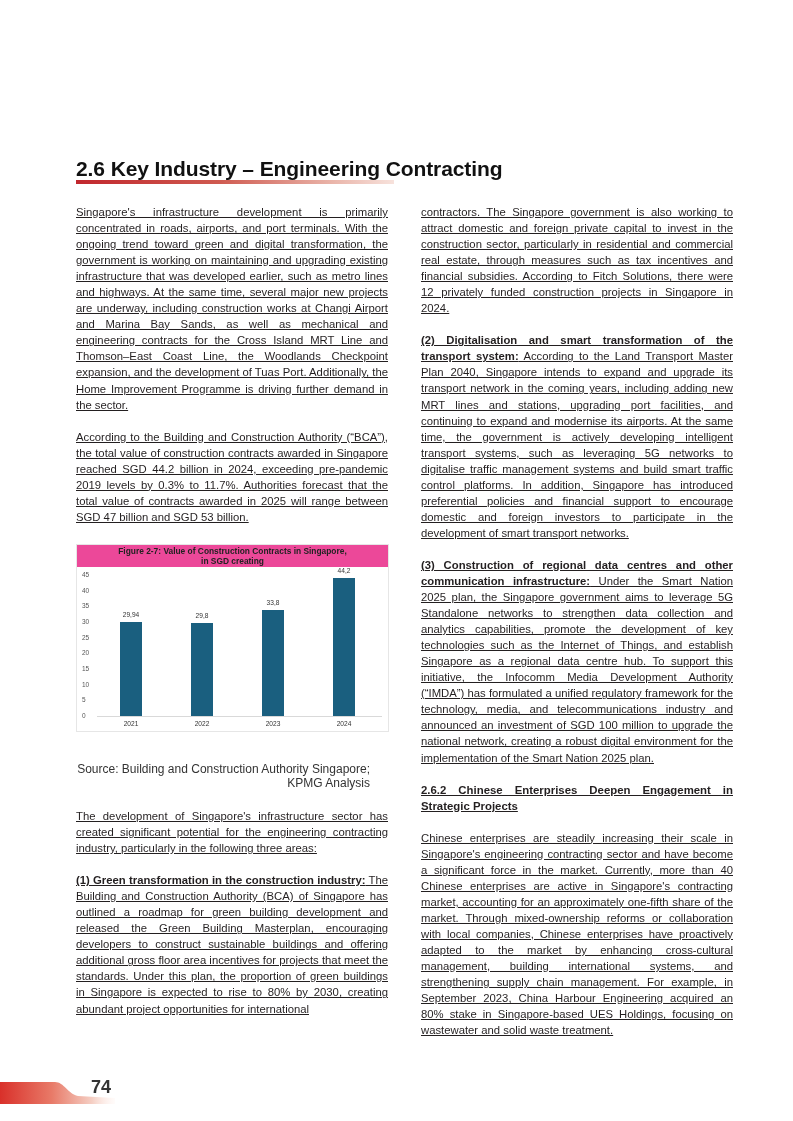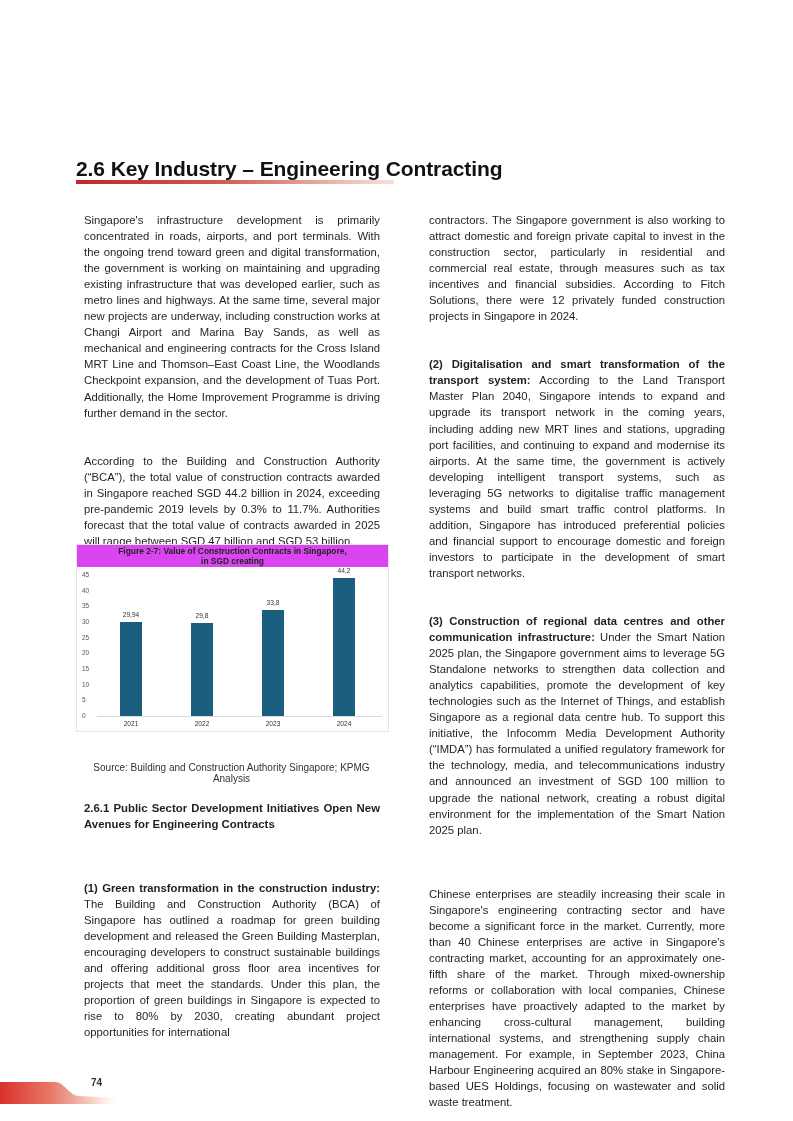--- a/index.html
+++ b/index.html
@@ -12,52 +12,52 @@
     font-size: 21px; font-weight: bold; color: #111; letter-spacing: -0.1px;
   }
   .title-rule {
     position: absolute; left: 76px; top: 180px; width: 318px; height: 4px;
     background: linear-gradient(to right, #c1272d 0%, #cf5a50 45%, #e9b3a8 80%, #f7e2dc 100%);
   }
   .col {
     position: absolute; width: 312px; font-size: 11.3px; line-height: 16.05px;
     text-align: justify; color: #231f20;
   }
-  .col p { margin: 8px; }
+  .col p { margin: 0; text-decoration: underline; }
   .col .gap { height: 16px; }
   .col-left { left: 76px; top: 204px; }
   .col-right { left: 421px; top: 204px; }
   b { font-weight: bold; }
   .h3 { font-weight: bold; font-size: 11.4px; line-height: 16px; }
 
   .figure {
     position: absolute; left: 76px; top: 544px; width: 313px; height: 188px;
     border: 1px solid #e6e6e6; background: #fff;
   }
   .fig-title {
-    background: #d946ef; text-align: center; font-size: 8.4px; font-weight: bold;
+    background: #ec4899; text-align: center; font-size: 8.4px; font-weight: bold;
     line-height: 9.5px; padding: 2px 0 1px; color: #222;
   }
   .chart { position: absolute; left: 0; top: 24px; width: 313px; height: 164px; }
   .y-tick { position: absolute; left: 5px; font-size: 6.5px; color: #555; width: 10px; }
   .baseline { position: absolute; left: 20px; right: 8px; height: 1px; background: #d9d9d9; }
   .bar { position: absolute; width: 22px; background: #1a5f7f; }
   .bar-label { position: absolute; font-size: 6.6px; color: #333; width: 40px; text-align: center; }
   .x-tick { position: absolute; font-size: 6.6px; color: #333; width: 40px; text-align: center; }
 
   .source {
-    position: absolute; left: 76px; top: 762px; width: 311px; text-align: center;
-    font-size: 10px; color: #333;
+    position: absolute; left: 59px; top: 762px; width: 311px; text-align: right;
+    font-size: 12px; color: #333;
   }
 
   .footer-swoosh {
     position: absolute; left: 0; top: 1078px; width: 115px; height: 26px;
   }
   .page-num {
-    position: absolute; left: 91px; top: 1077px; font-size: 10px; font-weight: bold; color: #333;
+    position: absolute; left: 91px; top: 1077px; font-size: 18px; font-weight: bold; color: #333;
   }
 </style>
 </head>
 <body>
 
 <div class="title">2.6 Key Industry – Engineering Contracting</div>
 <div class="title-rule"></div>
 
 <div class="col col-left">
   <p>Singapore's infrastructure development is primarily concentrated in roads, airports, and port terminals. With the ongoing trend toward green and digital transformation, the government is working on maintaining and upgrading existing infrastructure that was developed earlier, such as metro lines and highways. At the same time, several major new projects are underway, including construction works at Changi Airport and Marina Bay Sands, as well as mechanical and engineering contracts for the Cross Island MRT Line and Thomson–East Coast Line, the Woodlands Checkpoint expansion, and the development of Tuas Port. Additionally, the Home Improvement Programme is driving further demand in the sector.</p>
@@ -93,33 +93,34 @@
       <div class="x-tick" style="left: 176px; top: 151px;">2023</div>
       <div class="bar" style="left: 256px; top: 8.50667px; height: 138.493px; background: rgb(26, 95, 127);"></div>
       <div class="bar-label" style="left: 247px; top: -2.49333px;">44,2</div>
       <div class="x-tick" style="left: 247px; top: 151px;">2024</div>
     </div>
 </div>
 
 <div class="source">Source: Building and Construction Authority Singapore; KPMG Analysis</div>
 
 <div class="col col-left" style="top:792px">
-  <p class="h3">2.6.1 Public Sector Development Initiatives Open New Avenues for Engineering Contracts</p>
   <div class="gap"></div>
+  <p>The development of Singapore's infrastructure sector has created significant potential for the engineering contracting industry, particularly in the following three areas:</p>
   <div class="gap"></div>
   <p><b>(1) Green transformation in the construction industry:</b><span> The Building and Construction Authority (BCA) of Singapore has outlined a roadmap for green building development and released the Green Building Masterplan, encouraging developers to construct sustainable buildings and offering additional gross floor area incentives for projects that meet the standards. Under this plan, the proportion of green buildings in Singapore is expected to rise to 80% by 2030, creating abundant project opportunities for international</span></p>
 </div>
 
 <div class="col col-right">
   <p>contractors. The Singapore government is also working to attract domestic and foreign private capital to invest in the construction sector, particularly in residential and commercial real estate, through measures such as tax incentives and financial subsidies. According to Fitch Solutions, there were 12 privately funded construction projects in Singapore in 2024.</p>
   <div class="gap"></div>
   <p><b>(2) Digitalisation and smart transformation of the transport system:</b><span> According to the Land Transport Master Plan 2040, Singapore intends to expand and upgrade its transport network in the coming years, including adding new MRT lines and stations, upgrading port facilities, and continuing to expand and modernise its airports. At the same time, the government is actively developing intelligent transport systems, such as leveraging 5G networks to digitalise traffic management systems and build smart traffic control platforms. In addition, Singapore has introduced preferential policies and financial support to encourage domestic and foreign investors to participate in the development of smart transport networks.</span></p>
   <div class="gap"></div>
   <p><b>(3) Construction of regional data centres and other communication infrastructure:</b><span> Under the Smart Nation 2025 plan, the Singapore government aims to leverage 5G Standalone networks to strengthen data collection and analytics capabilities, promote the development of key technologies such as the Internet of Things, and establish Singapore as a regional data centre hub. To support this initiative, the Infocomm Media Development Authority (“IMDA”) has formulated a unified regulatory framework for the technology, media, and telecommunications industry and announced an investment of SGD 100 million to upgrade the national network, creating a robust digital environment for the implementation of the Smart Nation 2025 plan.</span></p>
   <div class="gap"></div>
+  <p class="h3">2.6.2 Chinese Enterprises Deepen Engagement in Strategic Projects</p>
   <div class="gap"></div>
   <p>Chinese enterprises are steadily increasing their scale in Singapore's engineering contracting sector and have become a significant force in the market. Currently, more than 40 Chinese enterprises are active in Singapore's contracting market, accounting for an approximately one-fifth share of the market. Through mixed-ownership reforms or collaboration with local companies, Chinese enterprises have proactively adapted to the market by enhancing cross-cultural management, building international systems, and strengthening supply chain management. For example, in September 2023, China Harbour Engineering acquired an 80% stake in Singapore-based UES Holdings, focusing on wastewater and solid waste treatment.</p>
 </div>
 
 <svg class="footer-swoosh" viewBox="0 0 115 26" preserveAspectRatio="none">
   <defs>
     <linearGradient id="sw" x1="0" x2="1" y1="0" y2="0">
       <stop offset="0" stop-color="#d9302a"></stop>
       <stop offset="0.45" stop-color="#e87a68"></stop>
       <stop offset="0.8" stop-color="#f5cfc4"></stop>

